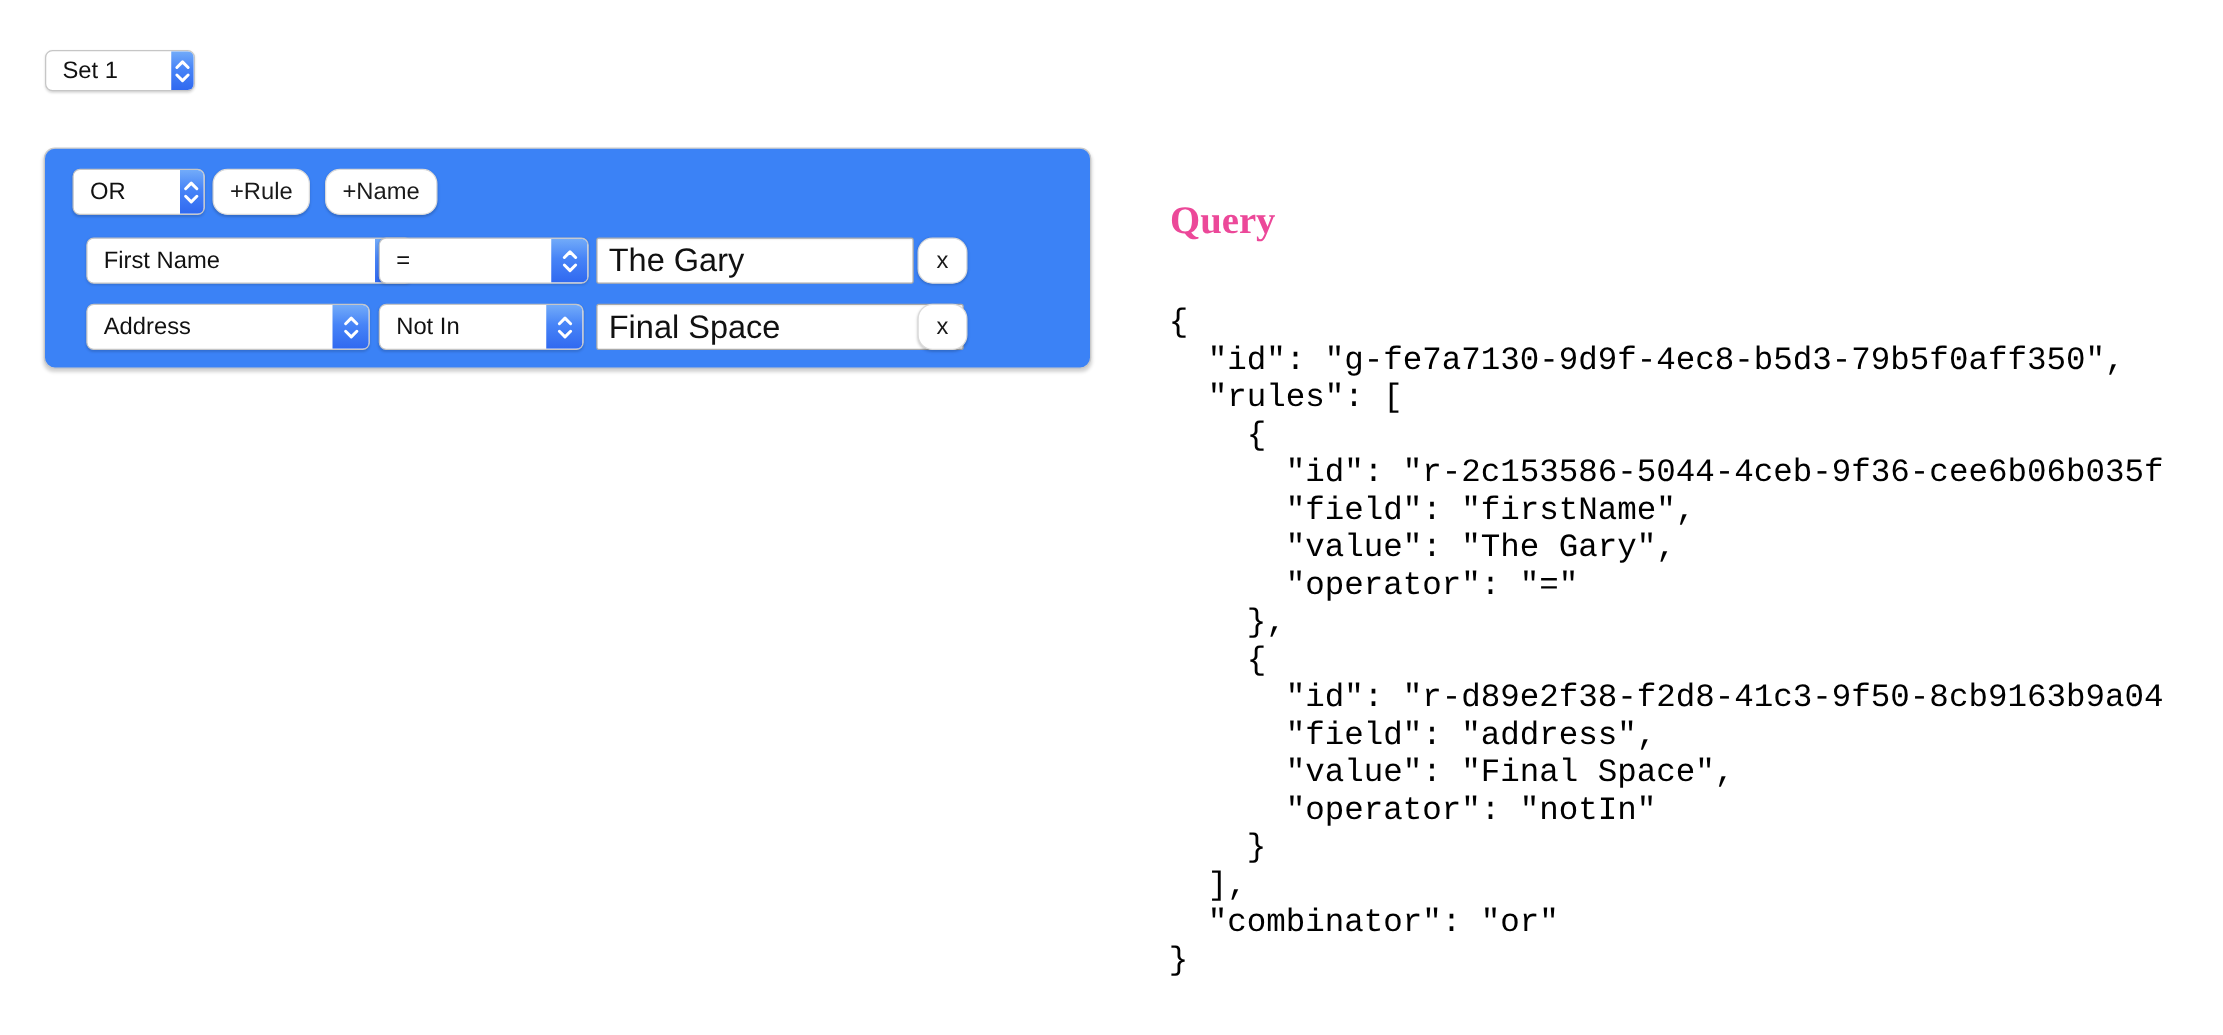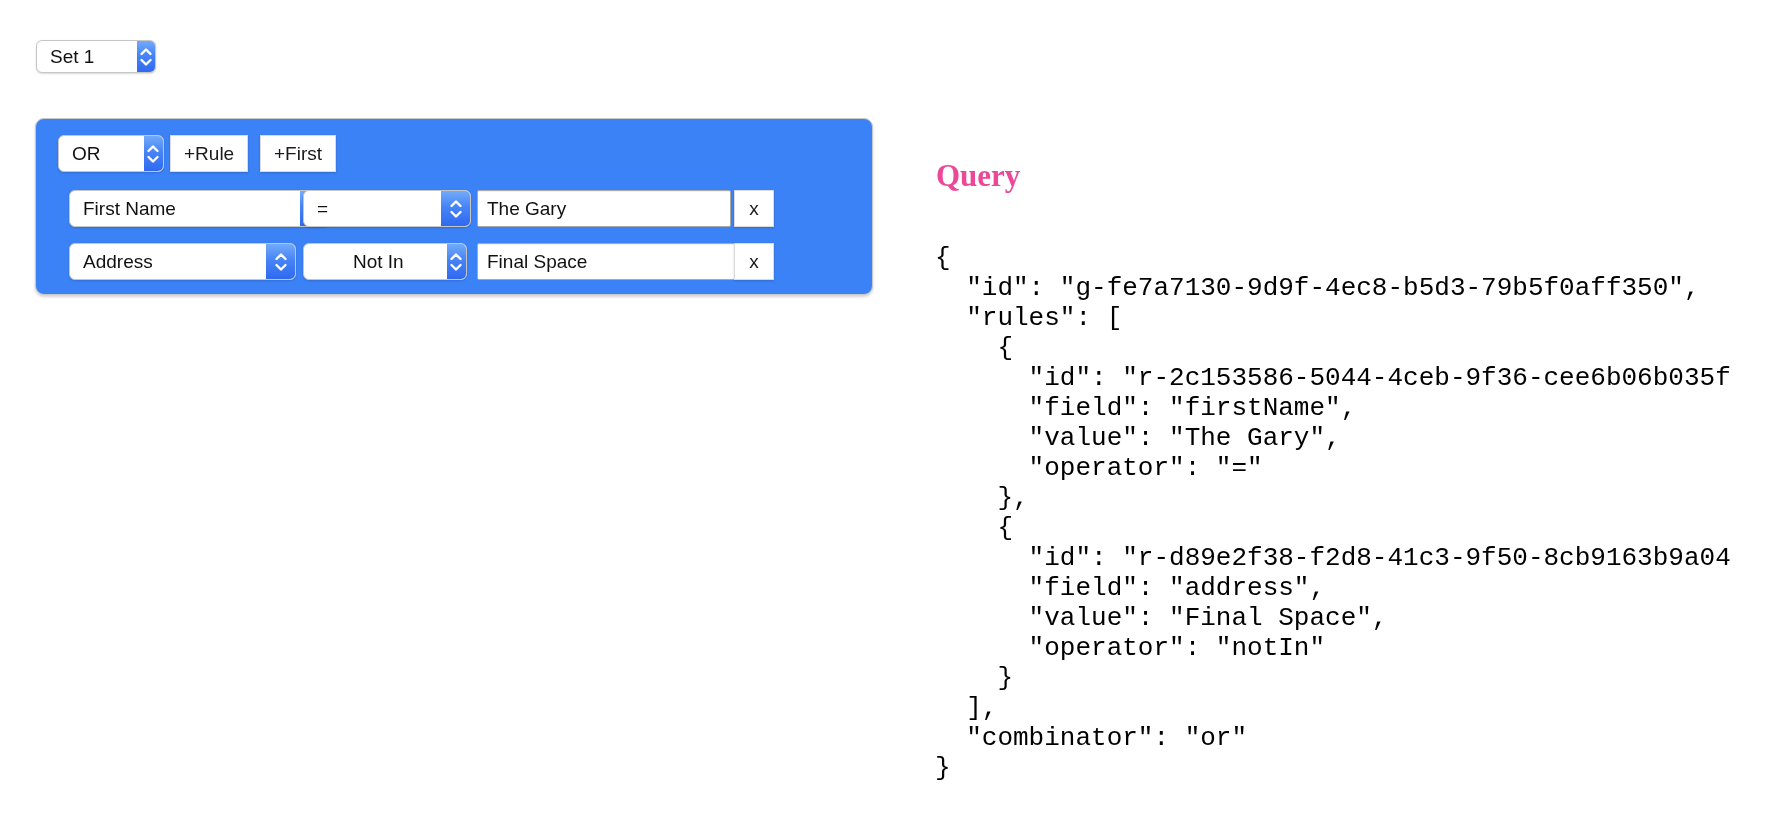--- a/index.html
+++ b/index.html
@@ -37,39 +37,39 @@
     background: linear-gradient(180deg, #72abf9 0%, #4784f7 45%, #3069f0 100%);
   }
   .mac-select .sel-cap svg { display: block; }
 
   
   .mac-button {
     position: absolute;
     display: flex; align-items: center; justify-content: center;
     background: #ffffff;
     border: 1px solid #dadada;
-    border-radius: 0;
+    border-radius: 12px;
     box-shadow: 0 1px 2px rgba(0,0,0,0.18);
     font-size: 19px;
     color: #1a1a1a;
     padding: 0 13px;
     height: 37px;
     cursor: default;
     white-space: nowrap;
   }
 
   
   .mac-input {
     position: absolute;
     height: 37px;
     border: 1px solid #a9a9a9;
     border-radius: 2px;
     background: #fff;
     font-family: "Liberation Sans", sans-serif;
-    font-size: 19px;
+    font-size: 26px;
     color: #111;
     padding: 0 9px;
     box-shadow: inset 0 1px 1px rgba(0,0,0,0.06);
   }
 
   
   .rule-group {
     position: absolute;
     left: 35px; top: 118px;
     width: 838px; height: 177px;
@@ -116,21 +116,21 @@
   <div class="mac-select" style="left:22px; top:16px; width:106px; height:37px;">
     <span class="sel-label">OR</span>
     <span class="sel-cap">
       <svg width="16" height="22" viewBox="0 0 16 22" fill="none" stroke="#ffffff" stroke-width="2.4" stroke-linecap="round" stroke-linejoin="round">
         <polyline points="3.5,8 8,3.5 12.5,8"></polyline>
         <polyline points="3.5,14 8,18.5 12.5,14"></polyline>
       </svg>
     </span>
   </div>
   <button class="mac-button" style="left:134px; top:16px;">+Rule</button>
-  <button class="mac-button" style="left:224px; top:16px;">+First</button>
+  <button class="mac-button" style="left:224px; top:16px;">+Name</button>
 
   <div>
     <div class="mac-select" style="left:33px; top:71px; width:261px; height:37px;">
       <span class="sel-label">First Name</span>
       <span class="sel-cap">
         <svg width="16" height="22" viewBox="0 0 16 22" fill="none" stroke="#ffffff" stroke-width="2.4" stroke-linecap="round" stroke-linejoin="round">
           <polyline points="3.5,8 8,3.5 12.5,8"></polyline>
           <polyline points="3.5,14 8,18.5 12.5,14"></polyline>
         </svg>
       </span>
@@ -151,21 +151,21 @@
   <div>
     <div class="mac-select" style="left:33px; top:124px; width:227px; height:37px;text-align:right;">
       <span class="sel-label">Address</span>
       <span class="sel-cap">
         <svg width="16" height="22" viewBox="0 0 16 22" fill="none" stroke="#ffffff" stroke-width="2.4" stroke-linecap="round" stroke-linejoin="round">
           <polyline points="3.5,8 8,3.5 12.5,8"></polyline>
           <polyline points="3.5,14 8,18.5 12.5,14"></polyline>
         </svg>
       </span>
     </div>
-    <div class="mac-select" style="left:267px; top:124px; width:164px; height:37px;padding-left:36px;">
+    <div class="mac-select" style="left:267px; top:124px; width:164px; height:37px;">
       <span class="sel-label">Not In</span>
       <span class="sel-cap">
         <svg width="16" height="22" viewBox="0 0 16 22" fill="none" stroke="#ffffff" stroke-width="2.4" stroke-linecap="round" stroke-linejoin="round">
           <polyline points="3.5,8 8,3.5 12.5,8"></polyline>
           <polyline points="3.5,14 8,18.5 12.5,14"></polyline>
         </svg>
       </span>
     </div>
     <input class="mac-input" style="left: 441px; top: 124px; width: 294px;" value="Final Space">
     <button class="mac-button" style="left:698px; top:124px; width:40px; padding:0;">x</button>

